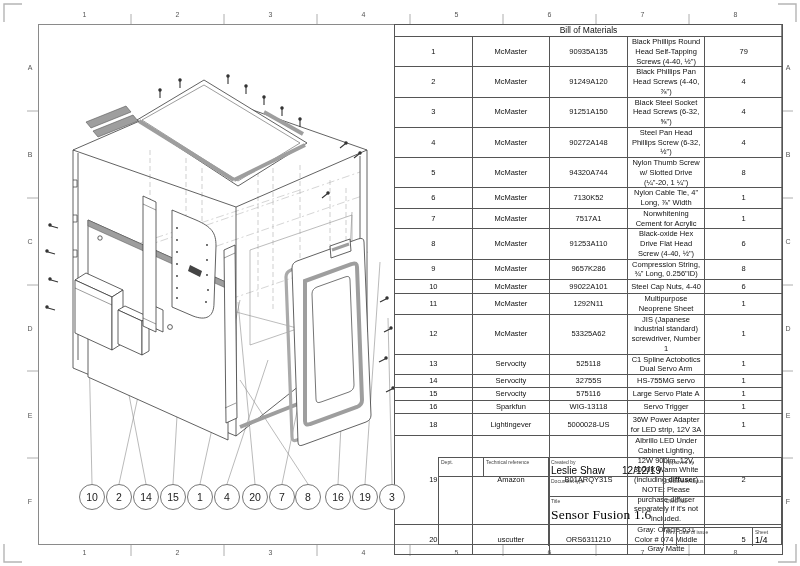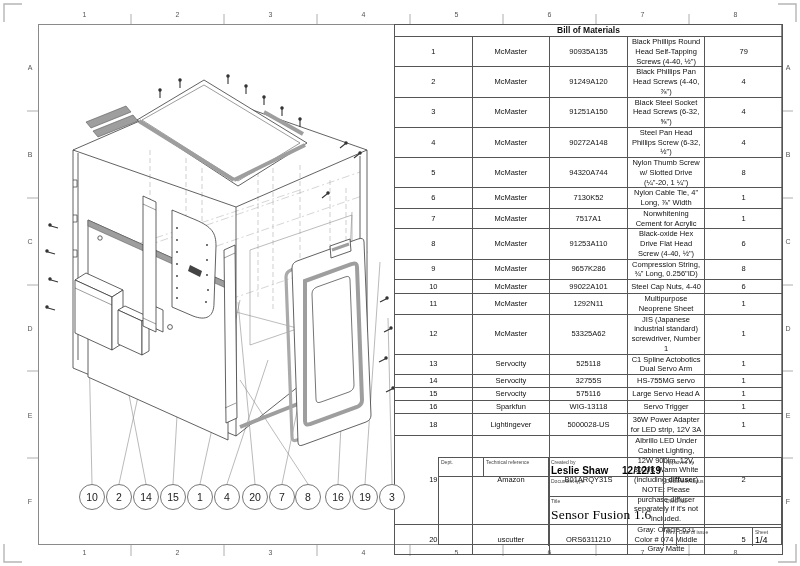--- a/index.html
+++ b/index.html
@@ -7,36 +7,36 @@
          font-family:"Liberation Sans","DejaVu Sans",sans-serif;color:#222;}
   #border-rect{position:absolute;left:38px;top:24px;width:744px;height:521px;
                border:1px solid #8a8a8a;box-sizing:border-box;}
   svg{position:absolute;left:0;top:0;}
   .zone-label{position:absolute;font-size:7px;color:#555;transform:translate(-50%,-50%);}
   
   #bom{position:absolute;left:394px;top:24px;width:389px;border-collapse:collapse;
        table-layout:fixed;font-size:7.5px;line-height:1.3;color:#111;}
   #bom th,#bom td{border:1px solid #555;padding:0 2px;text-align:center;vertical-align:middle;
                   overflow:hidden;word-wrap:break-word;}
-  #bom th{font-weight:bold;font-size:8.5px;height:11px;}
+  #bom th{font-weight:normal;font-size:8.5px;height:11px;}
   .c-no{width:17px;} .c-vendor{width:51px;} .c-part{width:52px;} .c-desc{width:243px;} .c-qty{width:20px;}
   
   .balloon{position:absolute;width:24px;height:24px;border:1px solid #777;border-radius:50%;
            background:#fff;font-size:10.5px;color:#222;display:flex;align-items:center;
            justify-content:center;}
   
   #titleblock{position:absolute;left:438px;top:457px;width:344px;height:88px;
               border:1px solid #555;box-sizing:border-box;font-size:5px;color:#444;}
   .tb-cell{position:absolute;box-sizing:border-box;border-right:1px solid #555;
            border-bottom:1px solid #555;padding:1px 2px;overflow:hidden;}
   .tb-label{display:block;font-size:5px;color:#444;}
   .tb-value{display:block;font-size:10px;color:#000;font-family:Liberation Serif, serif;}
   .tb-title-value{font-size:13.5px;color:#000;margin-top:3px;letter-spacing:.2px;}
   .tb-sheet-value{font-size:9px;color:#000;text-align:right;margin-top:3px;}
-  .tb-created-line{display:flex;justify-content:space-between;font-size:10px;color:#000;font-weight:bold;}
+  .tb-created-line{display:flex;justify-content:space-between;font-size:10px;color:#000;}
 </style>
 </head>
 <body>
 
 <div id="sheet">
 
   <div id="border-rect"></div>
 
   <svg width="800" height="566" viewBox="0 0 800 566">
 
@@ -315,21 +315,21 @@
           <td class="c-no">14</td>
           <td class="c-vendor">Servocity</td>
           <td class="c-part">32755S</td>
           <td class="c-desc">HS-755MG servo</td>
           <td class="c-qty">1</td>
         </tr>
         <tr style="height: 13px;">
           <td class="c-no">15</td>
           <td class="c-vendor">Servocity</td>
           <td class="c-part">575116</td>
-          <td class="c-desc">Large Servo Head A</td>
+          <td class="c-desc">Large Servo Plate A</td>
           <td class="c-qty">1</td>
         </tr>
         <tr style="height: 13px;">
           <td class="c-no">16</td>
           <td class="c-vendor">Sparkfun</td>
           <td class="c-part">WIG-13118</td>
           <td class="c-desc">Servo Trigger</td>
           <td class="c-qty">1</td>
         </tr>
         <tr style="height: 22px;">

